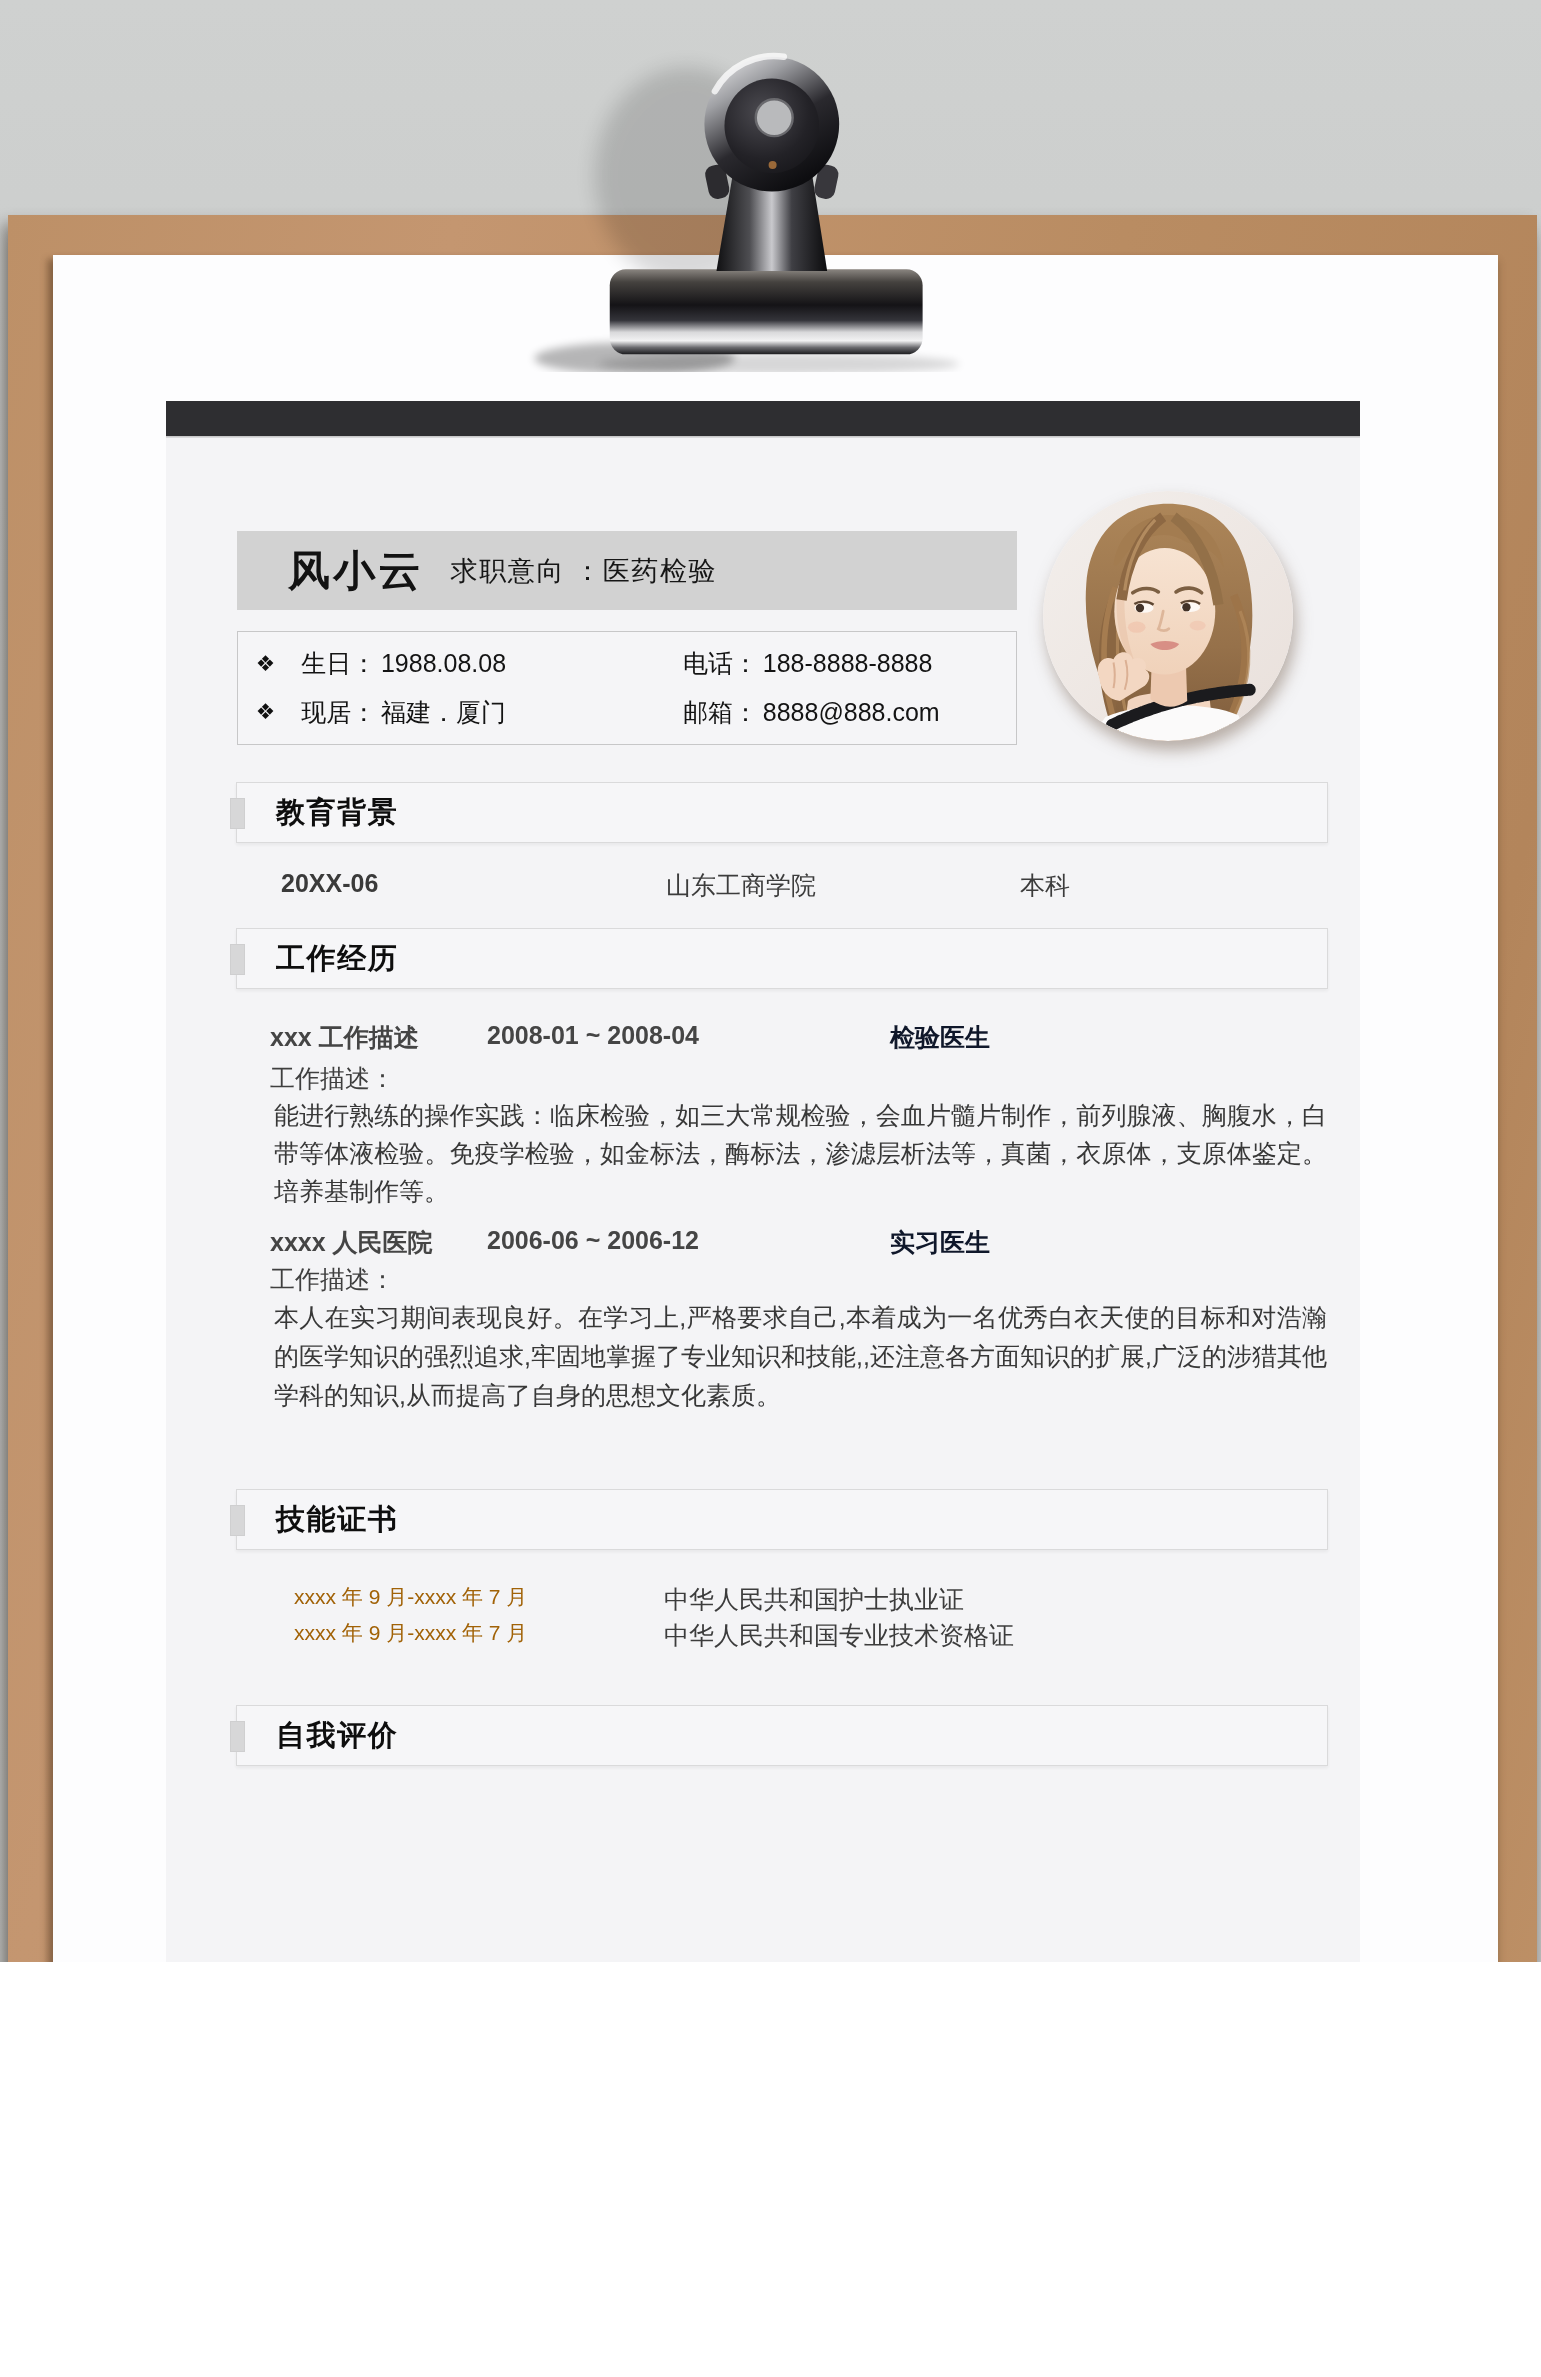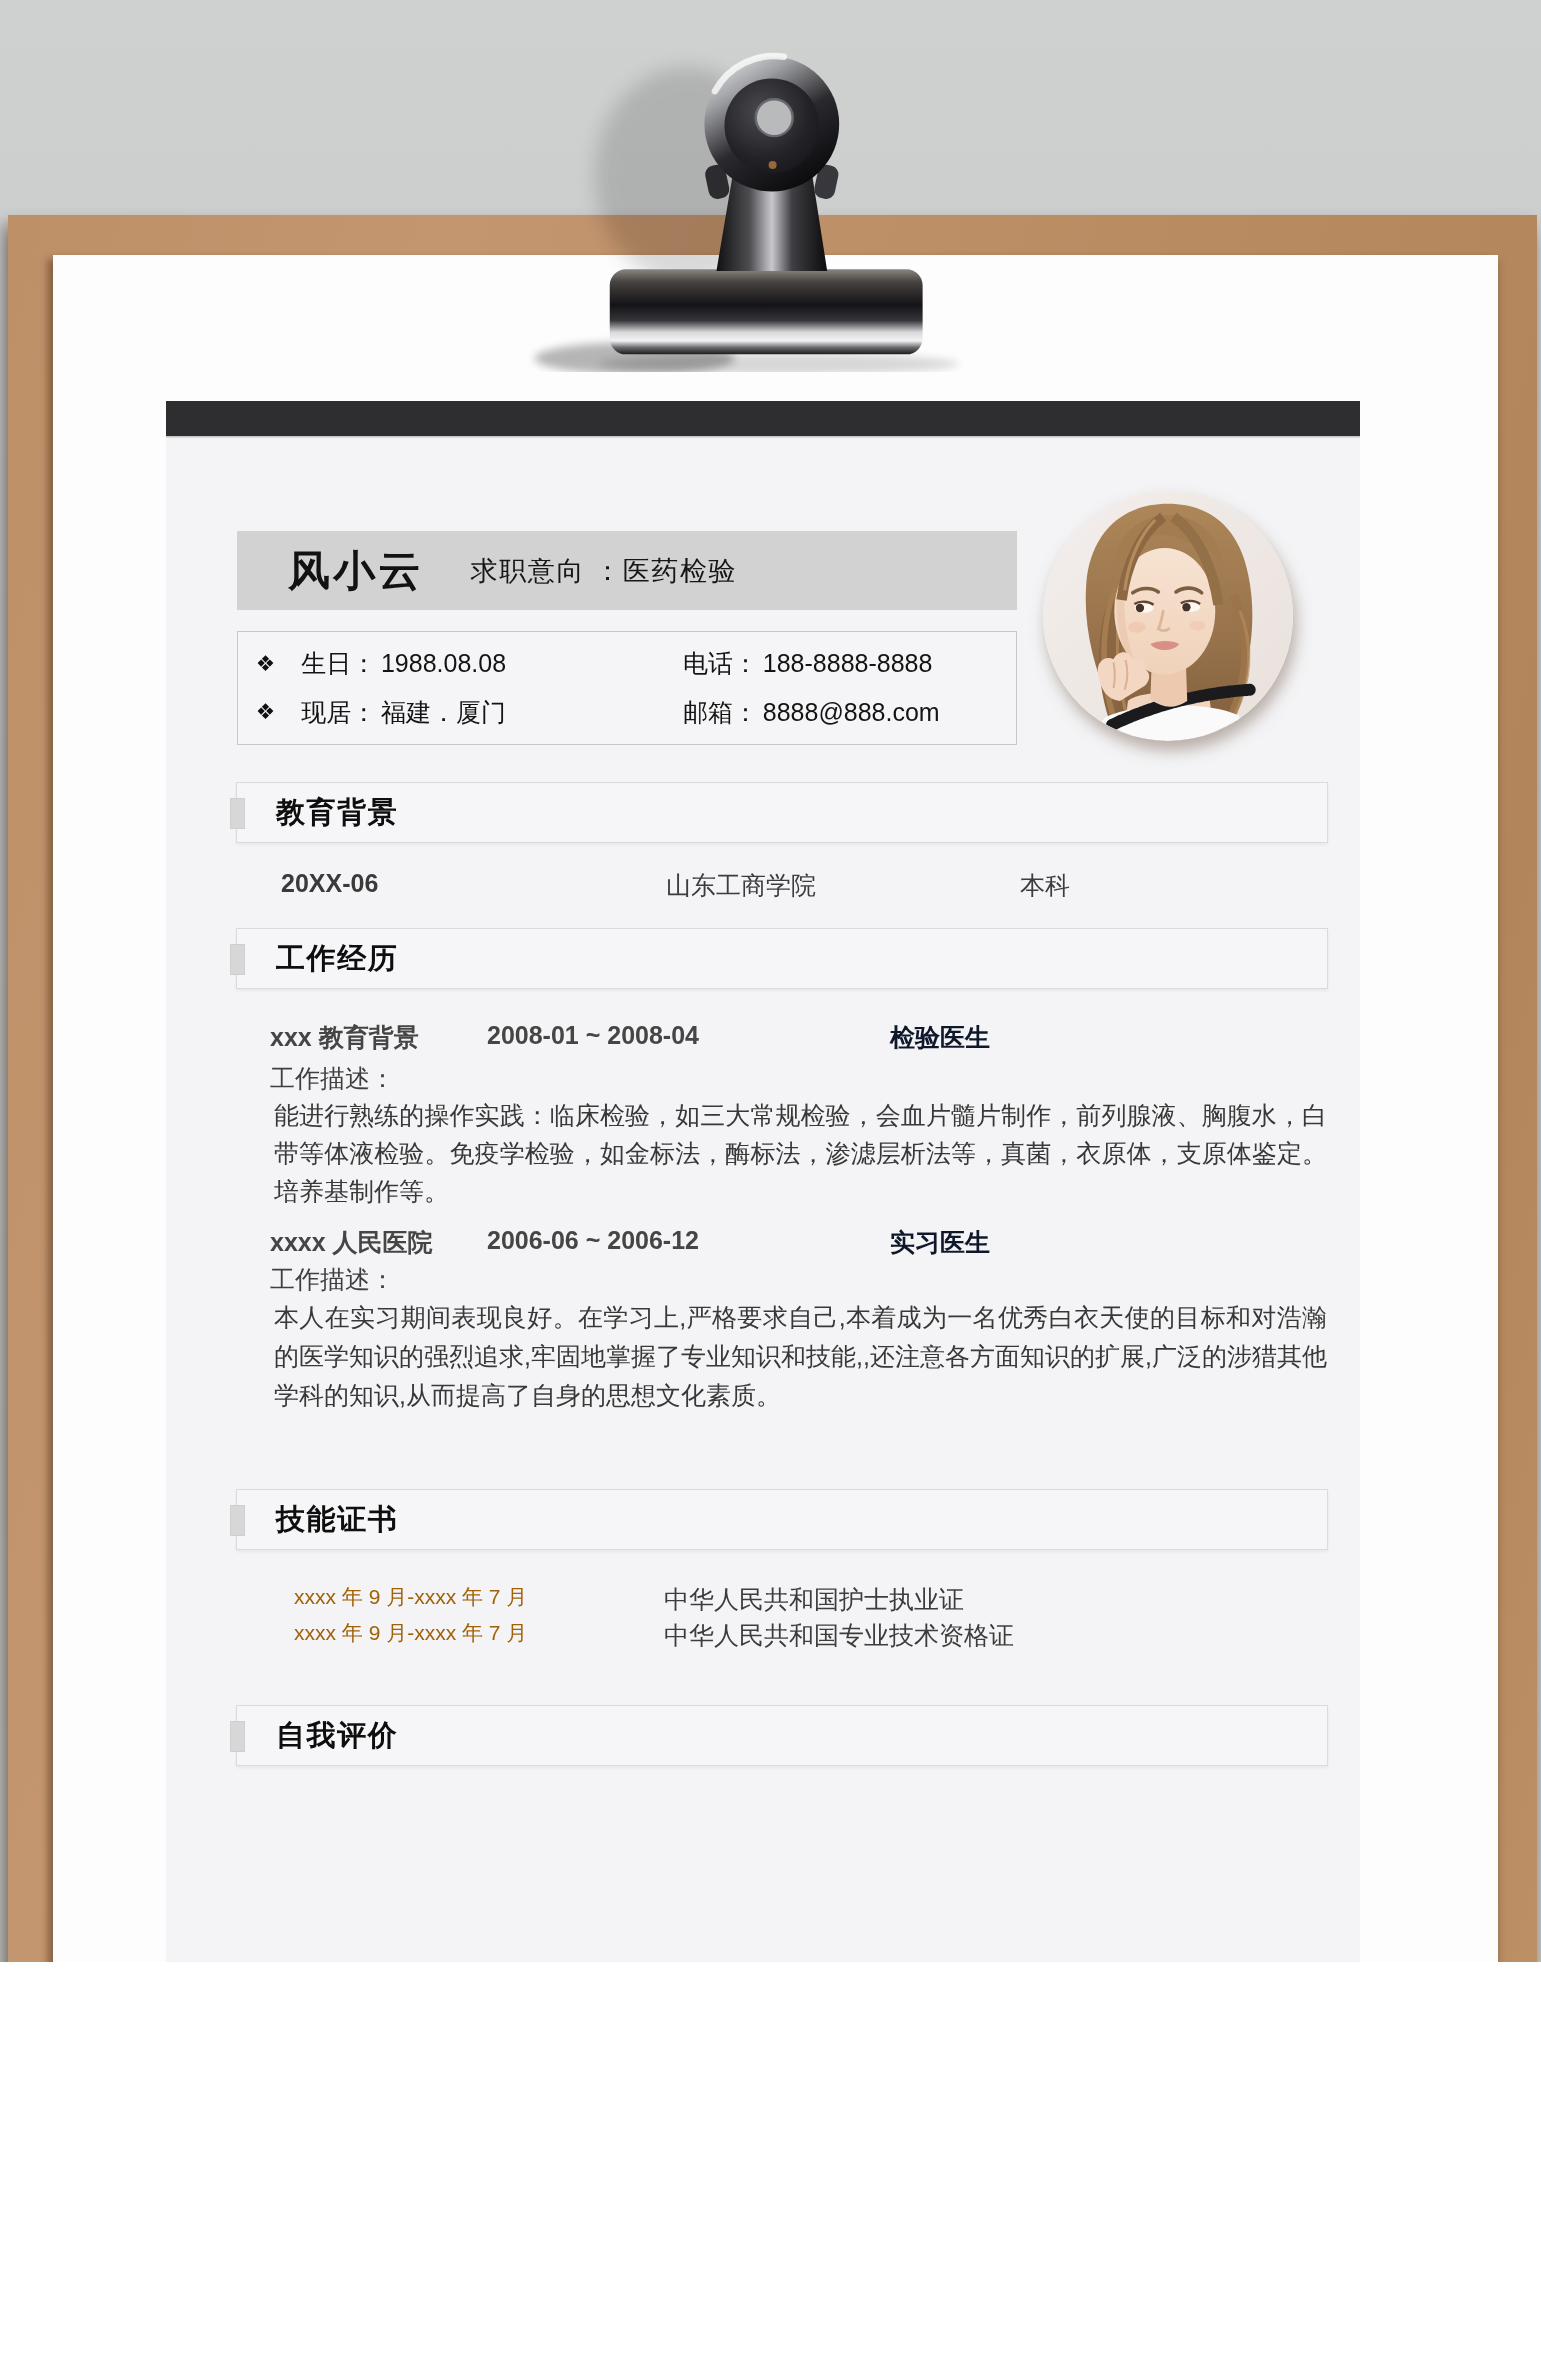--- a/index.html
+++ b/index.html
@@ -22,21 +22,21 @@
   
   .content { position:absolute; left:113px; top:146px; width:1194px; height:1703px;
              background:#f4f4f6; }
 
   .topbar { position:absolute; left:0; top:0; width:100%; height:35px; background:#2e2e31;
             box-shadow:0 1.6px 0 rgba(0,0,0,.18); }
 
   .namebar { position:absolute; left:71px; top:130px; width:780px; height:79px;
              background:#d2d2d2; display:flex; align-items:center; }
   .name { margin-left:51px; font-size:42px; font-weight:700; letter-spacing:3.2px; color:#121212; }
-  .obj-label { margin-left:47px; font-size:27px; color:#161616; letter-spacing:1.6px; }
+  .obj-label { margin-left:27px; font-size:27px; color:#161616; letter-spacing:1.6px; }
   .obj-value { font-size:27px; color:#161616; letter-spacing:1.6px; }
 
   .photo { position:absolute; left:877px; top:90px; width:250px; height:250px;
            border-radius:50%; overflow:hidden;
            box-shadow:3.2px 9.6px 14.4px rgba(125,105,90,.5); }
   .photo svg { display:block; width:100%; height:100%; }
 
   .infobox { position:absolute; left:71px; top:230px; width:780px; height:114px;
              border:1.6px solid #c7c7c8; background:#f5f5f7;
              display:flex; flex-direction:column; justify-content:space-evenly; }
@@ -187,21 +187,21 @@
         <span class="edu-date">20XX-06</span>
         <span class="edu-school">山东工商学院</span>
         <span class="edu-degree">本科</span>
       </div>
 
       <div class="sechead" style="top:527px;">
         <span class="tab"></span>
         <span class="sectitle">工作经历</span>
       </div>
       <div class="row" style="top:620px;">
-        <span class="job-company">xxx 教育背景</span>
+        <span class="job-company">xxx 工作描述</span>
         <span class="job-period">2008-01 ~ 2008-04</span>
         <span class="job-title">检验医生</span>
       </div>
       <div class="desclabel" style="top:661px;">工作描述：</div>
       <div class="descpara" style="top:695px;">能进行熟练的操作实践：临床检验，如三大常规检验，会血片髓片制作，前列腺液、胸腹水，白带等体液检验。免疫学检验，如金标法，酶标法，渗滤层析法等，真菌，衣原体，支原体鉴定。培养基制作等。</div>
 
       <div class="row" style="top:825px;">
         <span class="job-company">xxxx 人民医院</span>
         <span class="job-period">2006-06 ~ 2006-12</span>
         <span class="job-title">实习医生</span>

